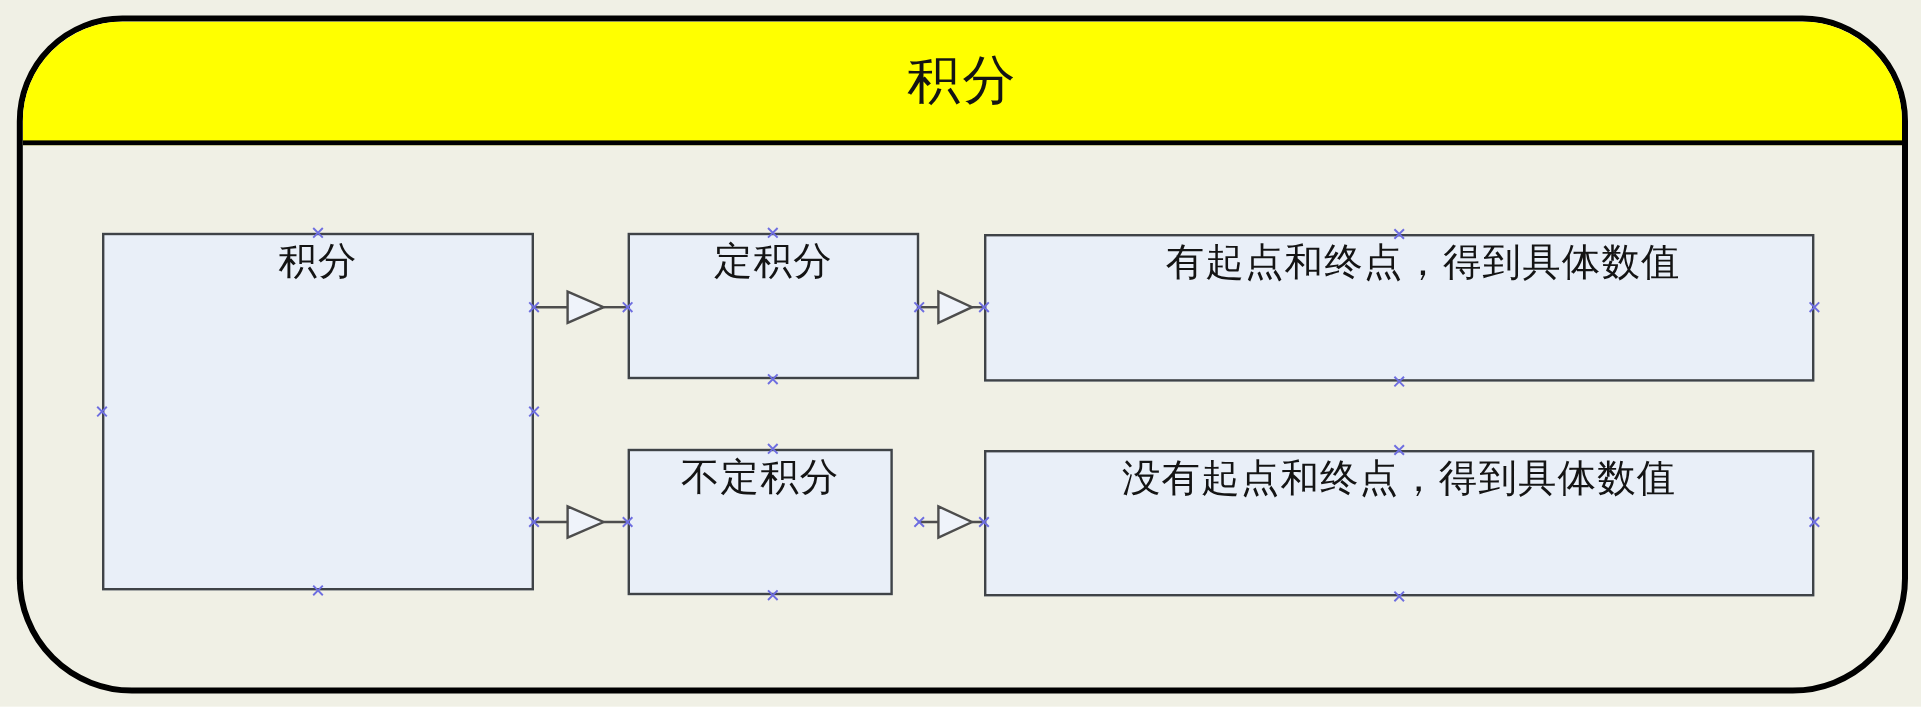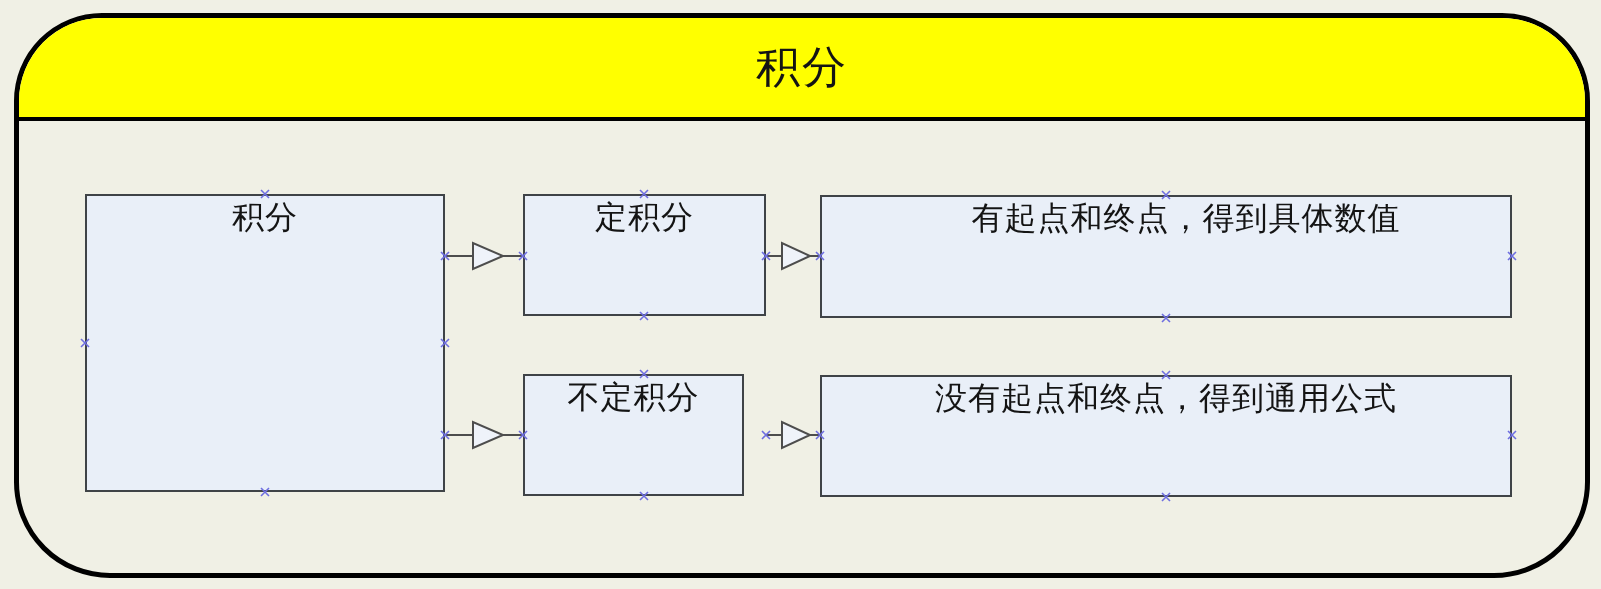--- a/index.html
+++ b/index.html
@@ -103,21 +103,21 @@
 
   <div class="node node-res1">
     <span>有起点和终点，得到具体数值</span>
   </div>
 
   <div class="node node-indef">
     <span>不定积分</span>
   </div>
 
   <div class="node node-res2">
-    <span>没有起点和终点，得到通用公式</span>
+    <span>没有起点和终点，得到具体数值</span>
   </div>
 
   <svg class="overlay" viewBox="0 0 1601 589" xmlns="http://www.w3.org/2000/svg">
 
     <g>
       <line class="cline" x1="445" y1="256" x2="473" y2="256"></line>
       <polygon class="arrowhead" points="473,243 473,269 503,256"></polygon>
       <line class="cline" x1="503" y1="256" x2="523" y2="256"></line>
     </g>
 

